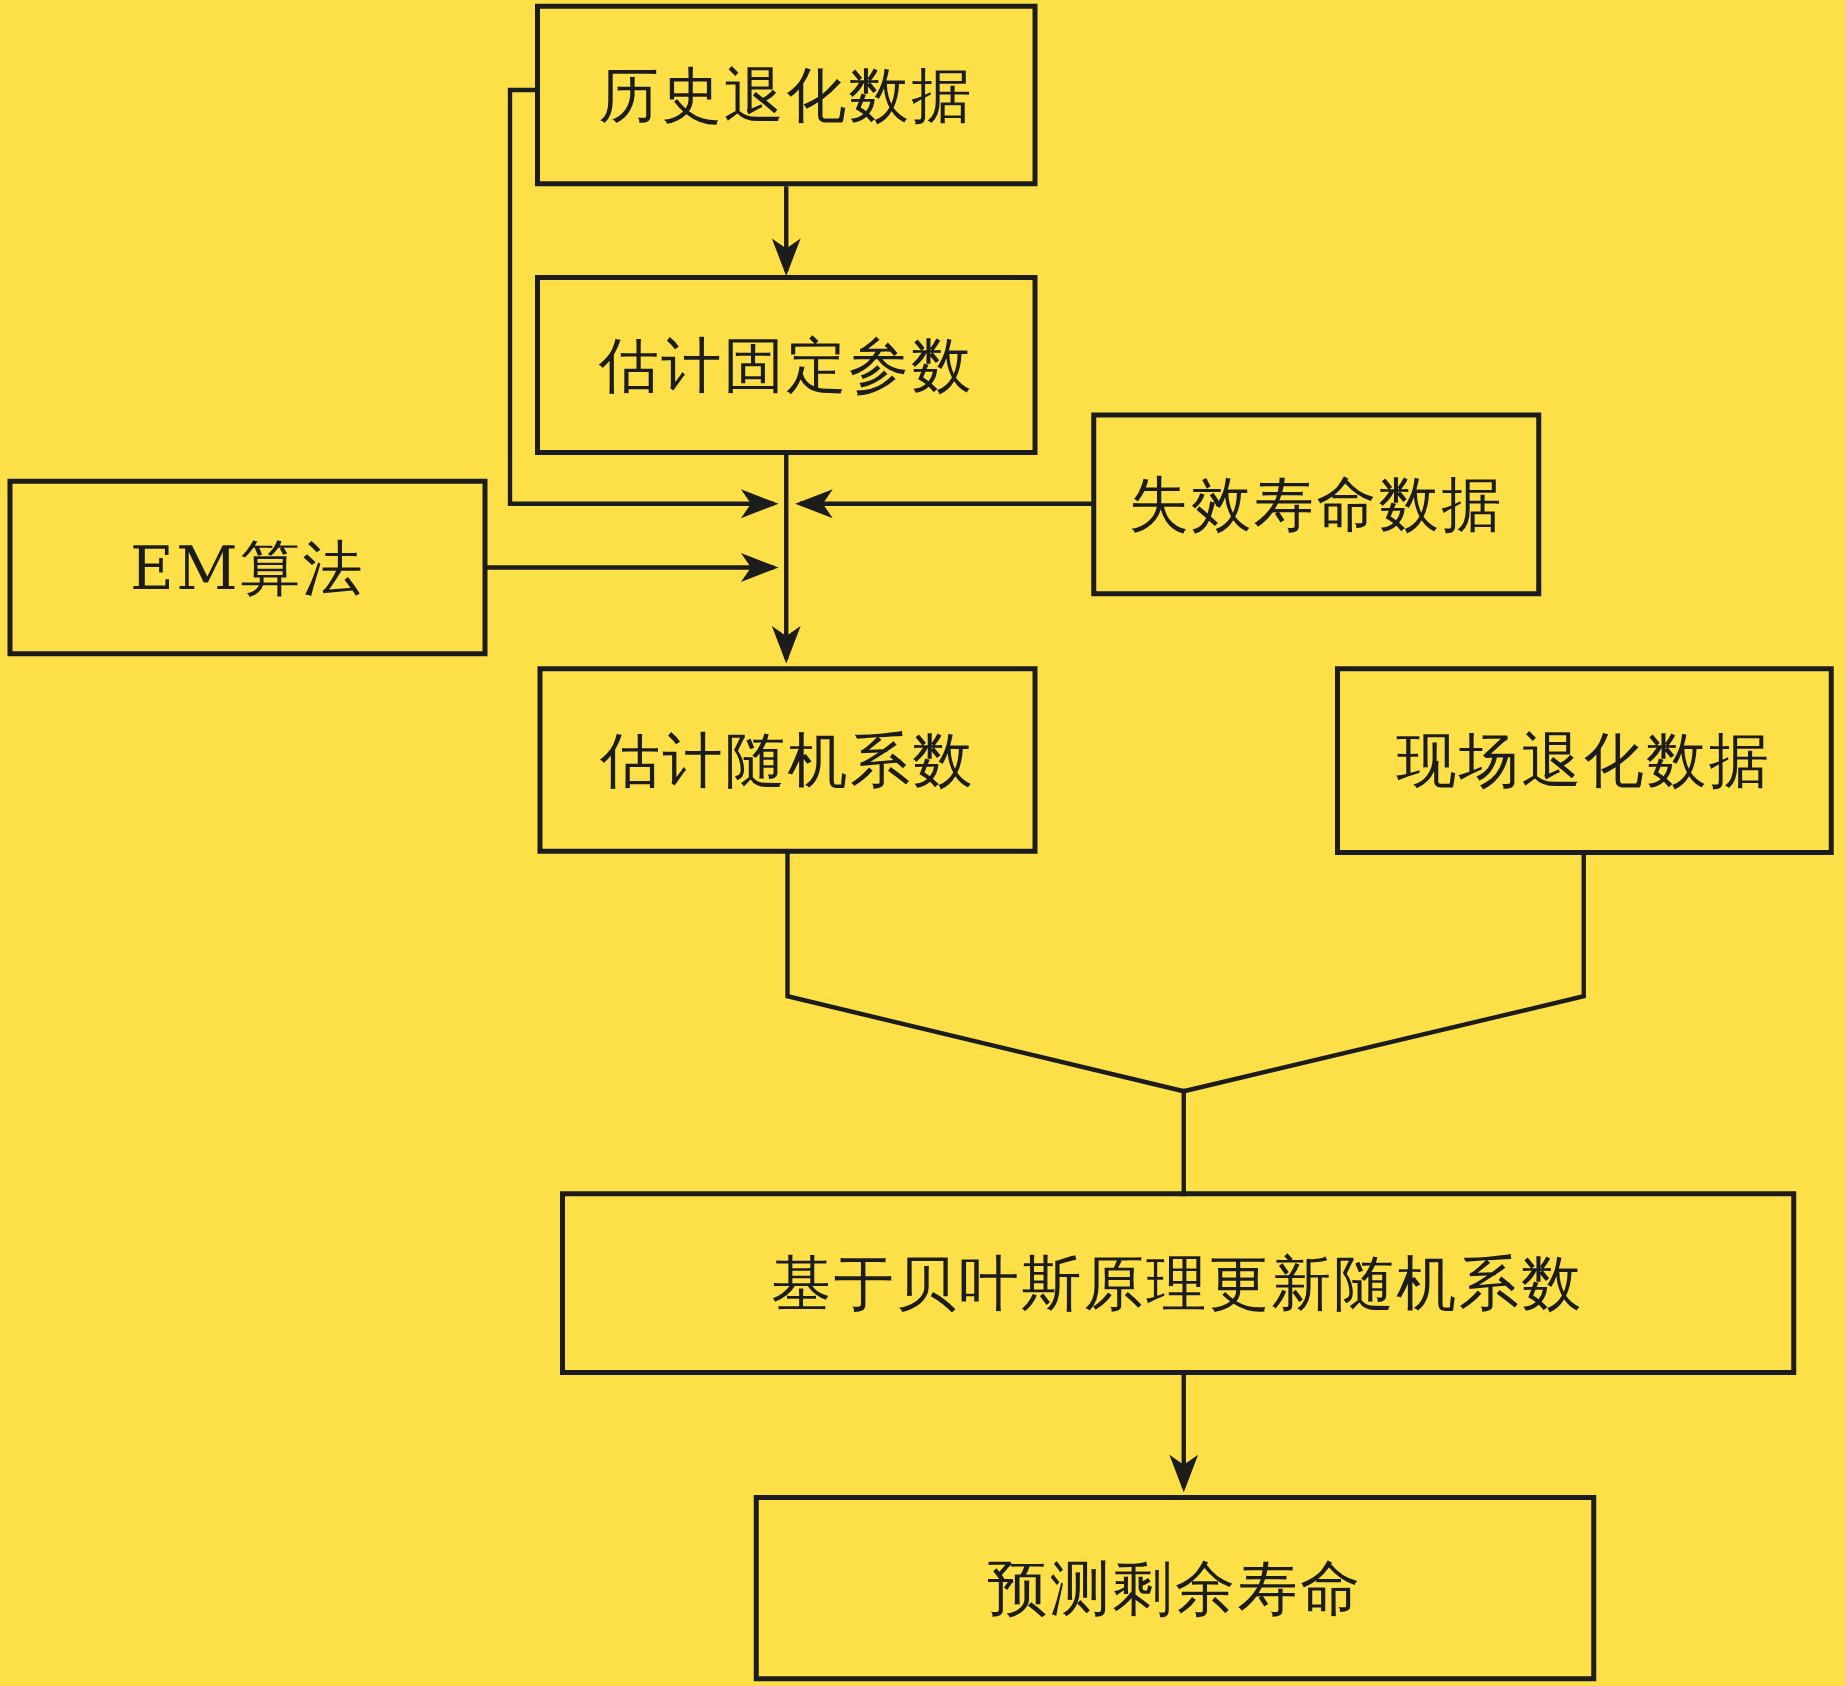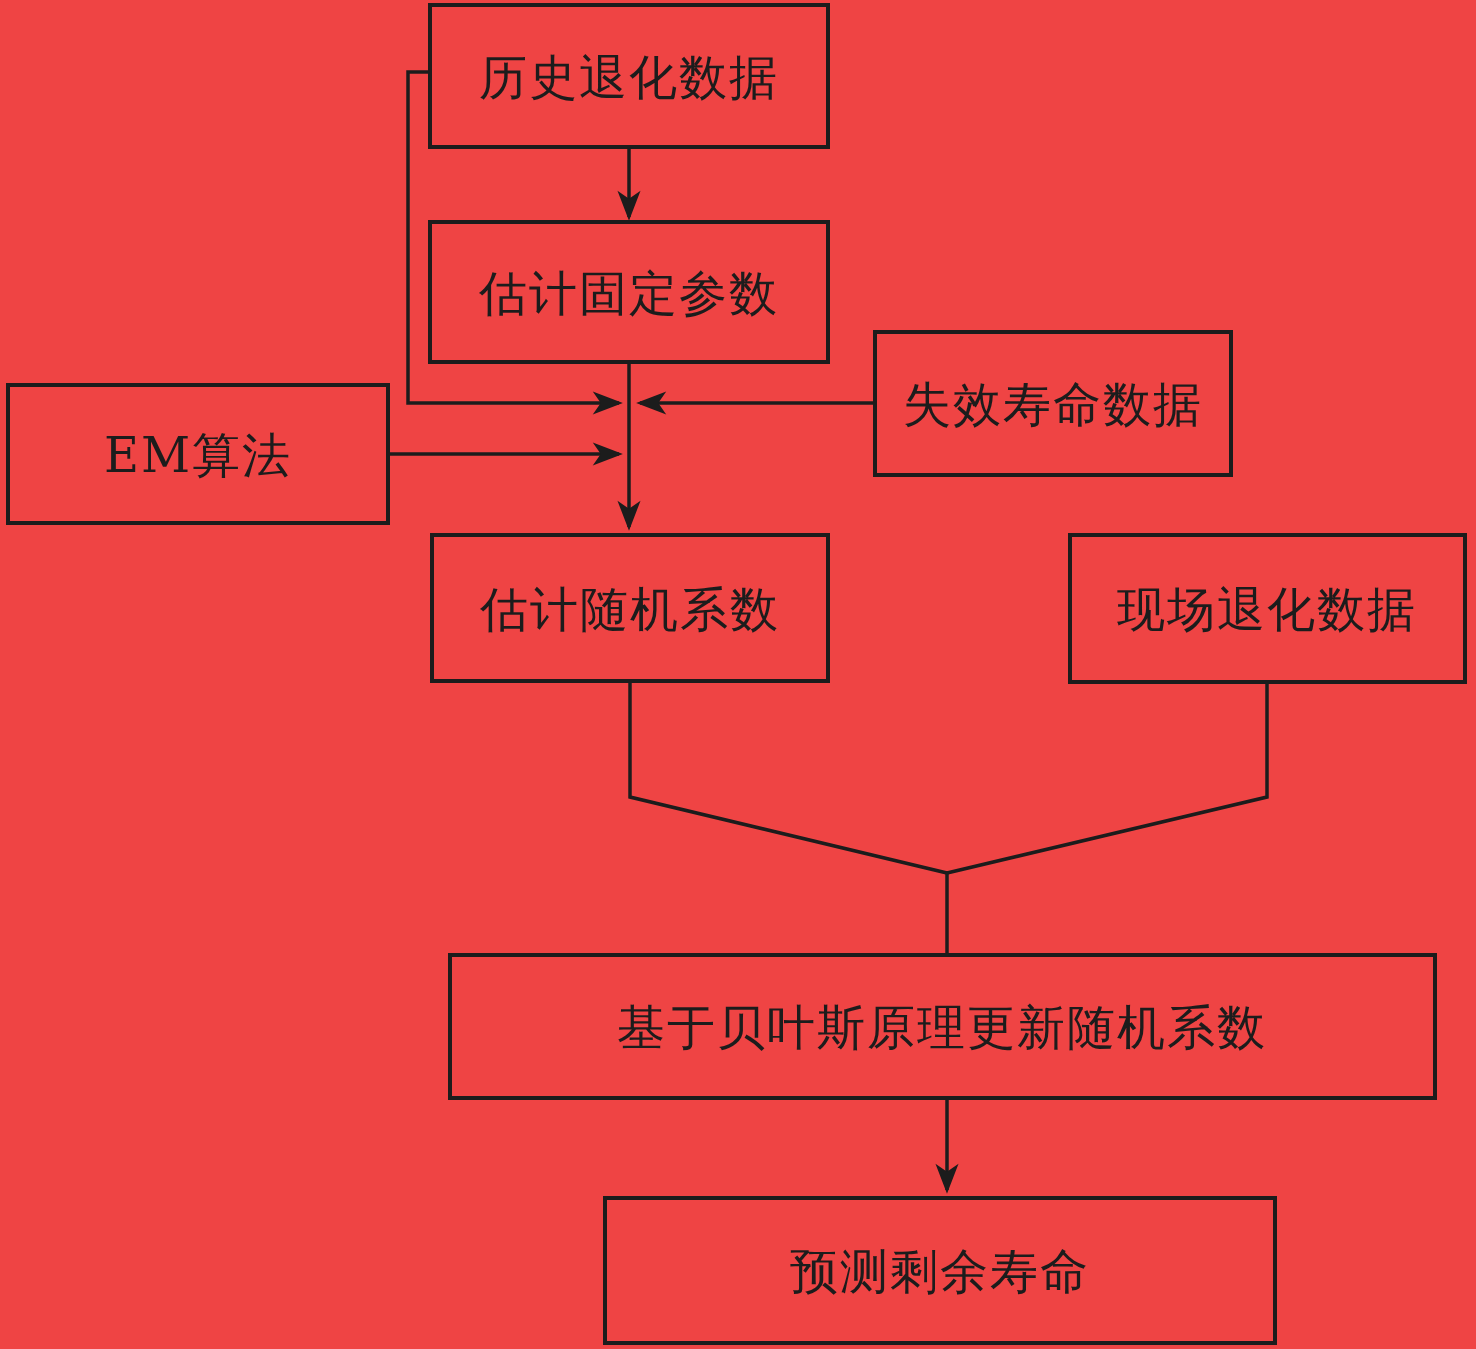--- a/index.html
+++ b/index.html
@@ -4,21 +4,21 @@
 <style>
   html, body {
     margin: 0;
     padding: 0;
     background: #f7f7f7;
   }
   .figure {
     position: relative;
     width: 1476px;
     height: 1349px;
-    background: #ef4444;
+    background: #fde047;
     font-family: "DejaVu Serif", "Liberation Serif", serif;
   }
   svg { display: block; }
   .node-box {
     fill: none;
     stroke: #1c1c1c;
     stroke-width: 4;
   }
   .node-label {
     fill: #1c1c1c;

